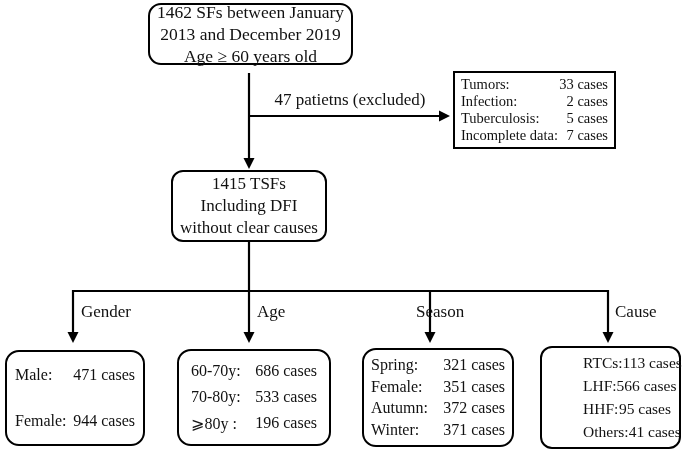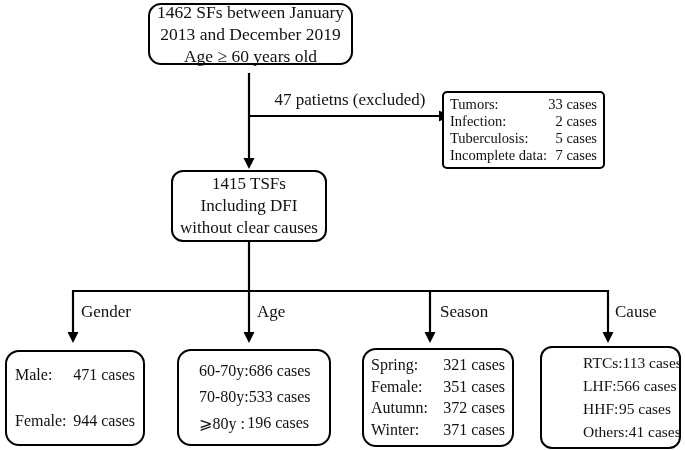--- a/index.html
+++ b/index.html
@@ -55,45 +55,45 @@
   
   .top-box {
     left: 148px; top: 3px; width: 205px; height: 62px;
     font-size: 17.5px; line-height: 22px;
   }
   .excluded-label {
     position: absolute; left: 252px; top: 90px; width: 196px;
     text-align: center; font-size: 17px; white-space: nowrap;
   }
   .excluded-box {
-    left: 442px; top: 71px; width: 163px; height: 78px;
-    font-size: 14.5px; border-radius: 5px; margin-top: 20px;
+    left: 453px; top: 71px; width: 163px; height: 78px;
+    font-size: 14.5px; border-radius: 0;
   }
   .excluded-box .rows { padding: 3px 6px; }
   .middle-box {
     left: 171px; top: 170px; width: 156px; height: 72px;
     font-size: 17px; line-height: 22px; border-radius: 12px;
   }
   .branch-label {
     position: absolute; font-size: 17px; white-space: nowrap;
   }
   .gender-label { left: 81px;  top: 302px; }
   .age-label    { left: 257px; top: 302px; }
-  .season-label { left: 440px; top: 302px; }
+  .season-label { left: 416px; top: 302px; }
   .cause-label  { left: 615px; top: 302px; }
   .gender-box {
     left: 5px; top: 350px; width: 140px; height: 96px;
     font-size: 16px; border-radius: 14px;
   }
   .gender-box .rows { padding: 0 8px; }
   .age-box {
     left: 177px; top: 349px; width: 154px; height: 97px;
     font-size: 16px; border-radius: 14px;
   }
-  .age-box .rows { padding: 7px 20px; }
+  .age-box .rows { padding: 7px 12px; }
   .season-box {
     left: 362px; top: 348px; width: 152px; height: 99px;
     font-size: 16px; border-radius: 14px;
   }
   .season-box .rows { padding: 4px 7px; }
   .cause-box {
     left: 540px; top: 346px; width: 141px; height: 103px;
     font-size: 15.5px; border-radius: 12px;
   }
   .cause-box .rows { padding: 3px 8px; margin-left: 33px; }

